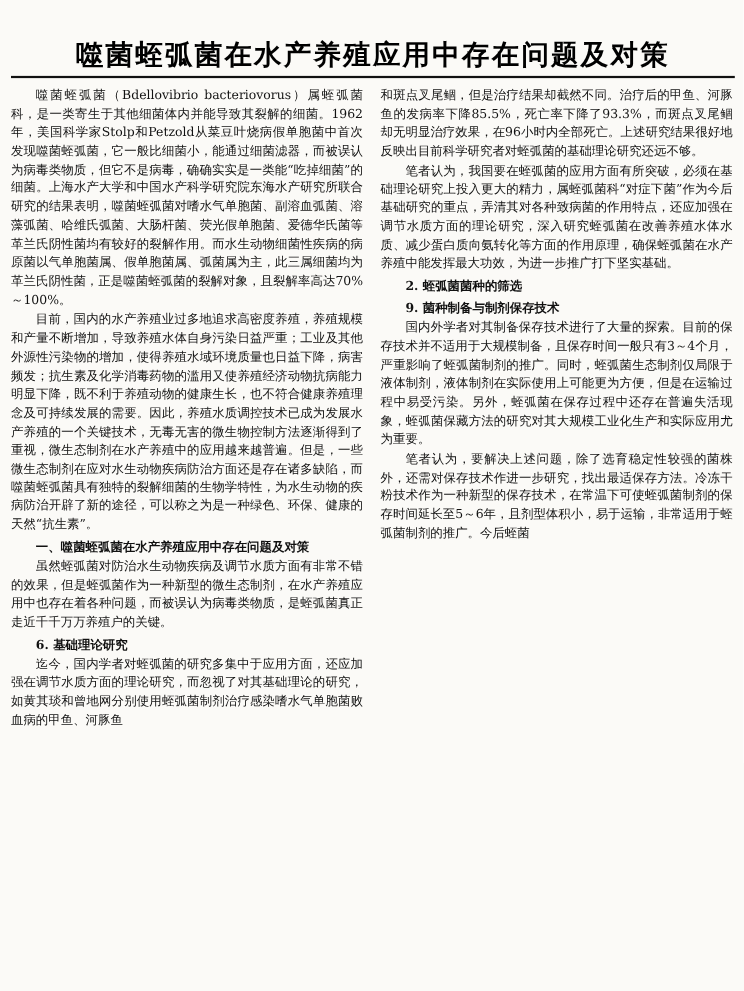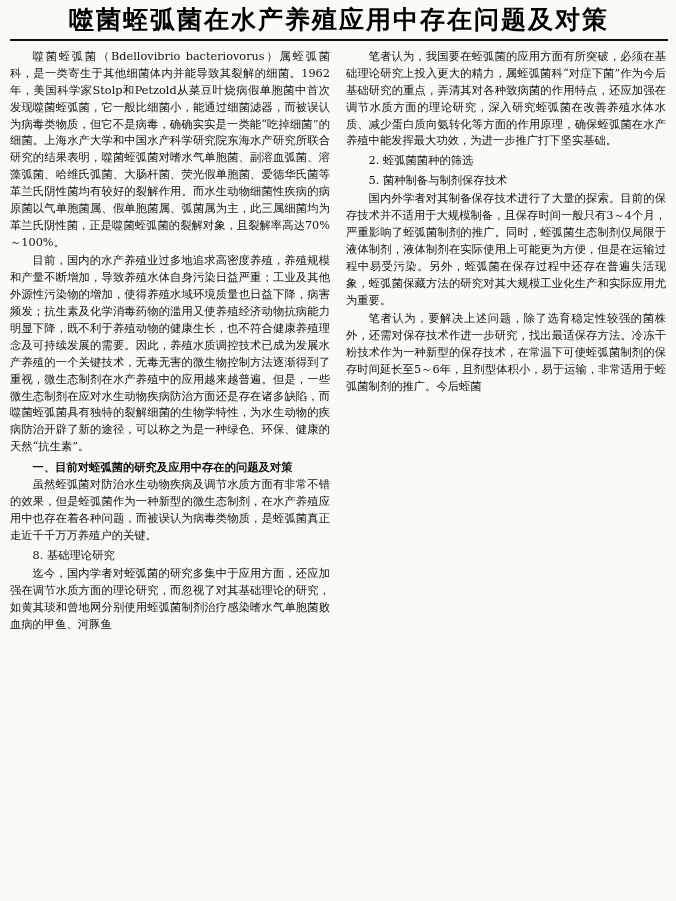--- a/index.html
+++ b/index.html
@@ -29,20 +29,21 @@
     margin-bottom: 8px;
   }
   .doc-title {
     font-family: "DejaVu Serif", "Liberation Serif", serif;
     font-size: 25px;
     font-weight: 700;
     letter-spacing: 2px;
     line-height: 1.15;
     white-space: nowrap;
     color: #000;
+    margin-top: 30px;
   }
   .columns {
     display: flex;
     gap: 16px;
     height: 845px;
   }
   .col {
     width: 320px;
     font-family: "DejaVu Serif", "Liberation Serif", serif;
     font-size: 11.3px;
@@ -58,48 +59,49 @@
   .col p.noindent {
     text-indent: 0;
   }
   .head1 {
     font-weight: 700;
     text-indent: 2em;
     margin: 3px 0 1px 0;
     line-height: 1.5;
   }
   .head2 {
-    font-weight: 400;
+    font-weight: 700;
     text-indent: 2em;
     margin: 3px 0 1px 0;
     line-height: 1.5;
   }
 </style>
 </head>
 <body>
 
 <div class="page">
 
   <div class="title-block">
     <div class="doc-title">噬菌蛭弧菌在水产养殖应用中存在问题及对策</div>
   </div>
 
   <div class="columns">
 
     <div class="col">
       <p>噬菌蛭弧菌（Bdellovibrio bacteriovorus）属蛭弧菌科，是一类寄生于其他细菌体内并能导致其裂解的细菌。1962年，美国科学家Stolp和Petzold从菜豆叶烧病假单胞菌中首次发现噬菌蛭弧菌，它一般比细菌小，能通过细菌滤器，而被误认为病毒类物质，但它不是病毒，确确实实是一类能“吃掉细菌”的细菌。上海水产大学和中国水产科学研究院东海水产研究所联合研究的结果表明，噬菌蛭弧菌对嗜水气单胞菌、副溶血弧菌、溶藻弧菌、哈维氏弧菌、大肠杆菌、荧光假单胞菌、爱德华氏菌等革兰氏阴性菌均有较好的裂解作用。而水生动物细菌性疾病的病原菌以气单胞菌属、假单胞菌属、弧菌属为主，此三属细菌均为革兰氏阴性菌，正是噬菌蛭弧菌的裂解对象，且裂解率高达70%～100%。</p>
       <p>目前，国内的水产养殖业过多地追求高密度养殖，养殖规模和产量不断增加，导致养殖水体自身污染日益严重；工业及其他外源性污染物的增加，使得养殖水域环境质量也日益下降，病害频发；抗生素及化学消毒药物的滥用又使养殖经济动物抗病能力明显下降，既不利于养殖动物的健康生长，也不符合健康养殖理念及可持续发展的需要。因此，养殖水质调控技术已成为发展水产养殖的一个关键技术，无毒无害的微生物控制方法逐渐得到了重视，微生态制剂在水产养殖中的应用越来越普遍。但是，一些微生态制剂在应对水生动物疾病防治方面还是存在诸多缺陷，而噬菌蛭弧菌具有独特的裂解细菌的生物学特性，为水生动物的疾病防治开辟了新的途径，可以称之为是一种绿色、环保、健康的天然“抗生素”。</p>
-      <div class="head1">一、目前对蛭弧菌的研究及应用中存在的问题及对策</div>
+      <div class="head1">一、噬菌蛭弧菌在水产养殖应用中存在问题及对策</div>
       <p>虽然蛭弧菌对防治水生动物疾病及调节水质方面有非常不错的效果，但是蛭弧菌作为一种新型的微生态制剂，在水产养殖应用中也存在着各种问题，而被误认为病毒类物质，是蛭弧菌真正走近千千万万养殖户的关键。</p>
-      <div class="head2">8. 基础理论研究</div>
+      <div class="head2">6. 基础理论研究</div>
       <p>迄今，国内学者对蛭弧菌的研究多集中于应用方面，还应加强在调节水质方面的理论研究，而忽视了对其基础理论的研究，如黄其琰和曾地网分别使用蛭弧菌制剂治疗感染嗜水气单胞菌败血病的甲鱼、河豚鱼</p>
     </div>
 
     <div class="col">
+      <p class="noindent">和斑点叉尾鲴，但是治疗结果却截然不同。治疗后的甲鱼、河豚鱼的发病率下降85.5%，死亡率下降了93.3%，而斑点叉尾鲴却无明显治疗效果，在96小时内全部死亡。上述研究结果很好地反映出目前科学研究者对蛭弧菌的基础理论研究还远不够。</p>
       <p>笔者认为，我国要在蛭弧菌的应用方面有所突破，必须在基础理论研究上投入更大的精力，属蛭弧菌科“对症下菌”作为今后基础研究的重点，弄清其对各种致病菌的作用特点，还应加强在调节水质方面的理论研究，深入研究蛭弧菌在改善养殖水体水质、减少蛋白质向氨转化等方面的作用原理，确保蛭弧菌在水产养殖中能发挥最大功效，为进一步推广打下坚实基础。</p>
       <div class="head2">2. 蛭弧菌菌种的筛选</div>
-      <div class="head2">5. 菌种制备与制剂保存技术</div>
+      <div class="head2">9. 菌种制备与制剂保存技术</div>
       <p>国内外学者对其制备保存技术进行了大量的探索。目前的保存技术并不适用于大规模制备，且保存时间一般只有3～4个月，严重影响了蛭弧菌制剂的推广。同时，蛭弧菌生态制剂仅局限于液体制剂，液体制剂在实际使用上可能更为方便，但是在运输过程中易受污染。另外，蛭弧菌在保存过程中还存在普遍失活现象，蛭弧菌保藏方法的研究对其大规模工业化生产和实际应用尤为重要。</p>
       <p>笔者认为，要解决上述问题，除了选育稳定性较强的菌株外，还需对保存技术作进一步研究，找出最适保存方法。冷冻干粉技术作为一种新型的保存技术，在常温下可使蛭弧菌制剂的保存时间延长至5～6年，且剂型体积小，易于运输，非常适用于蛭弧菌制剂的推广。今后蛭菌</p>
     </div>
 
   </div>
 </div>
 
 </body></html>

